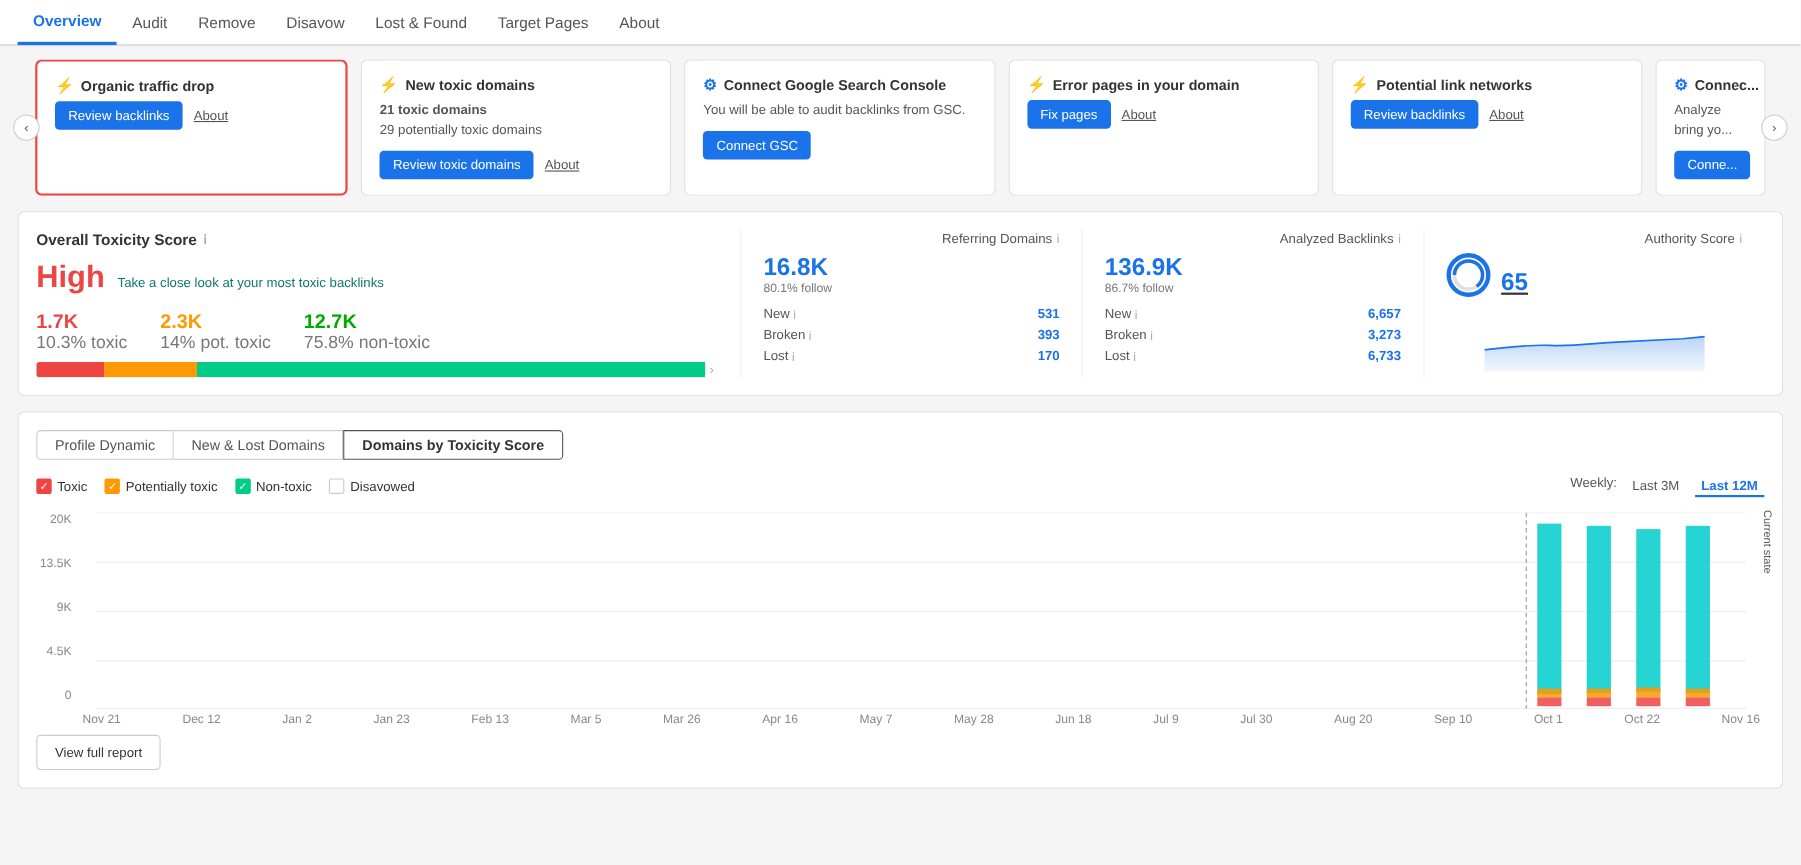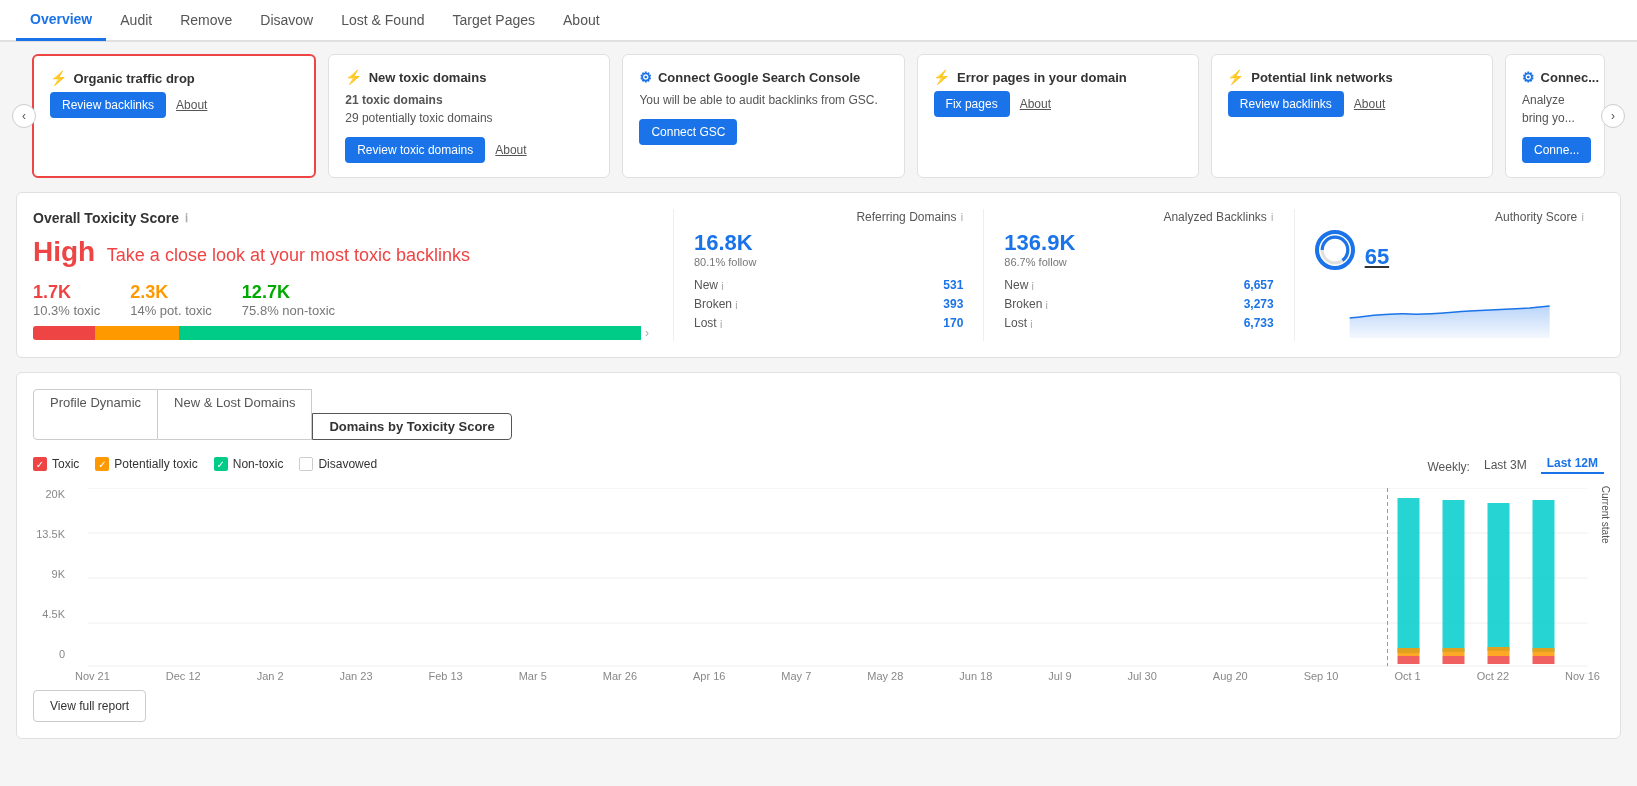--- a/index.html
+++ b/index.html
@@ -27,28 +27,28 @@
     .nav-arrow { position: absolute; top: 50%; transform: translateY(-50%); width: 24px; height: 24px; background: #fff; border: 1px solid #ccc; border-radius: 50%; display: flex; align-items: center; justify-content: center; cursor: pointer; z-index: 2; font-size: 12px; color: #555; }
     .nav-arrow.left { left: -4px; }
     .nav-arrow.right { right: -4px; }
 
     
     .toxicity-section { background: #fff; border: 1px solid #e0e0e0; border-radius: 6px; padding: 16px; margin-bottom: 14px; display: flex; gap: 0; }
     .toxicity-left { flex: 1; border-right: 1px solid #eee; padding-right: 20px; }
     .toxicity-right { display: flex; flex: 1.5; }
     .toxicity-title { font-size: 14px; font-weight: bold; margin-bottom: 10px; display: flex; align-items: center; gap: 6px; }
     .toxicity-score { font-size: 28px; font-weight: bold; color: #e44; display: inline; margin-right: 8px; }
-    .toxicity-subtitle { font-size: 18px; color: #ef4444; display: inline; }
+    .toxicity-subtitle { font-size: 12px; color: #0f766e; display: inline; }
     .stats-row { display: flex; gap: 30px; margin: 14px 0 8px; }
     .stat-item { }
     .stat-num { font-size: 18px; font-weight: bold; }
     .stat-num.red { color: #e44; }
     .stat-num.orange { color: #f90; }
     .stat-num.green { color: #0a0; }
-    .stat-label { font-size: 13px; color: #777; }
+    .stat-label { font-size: 16px; color: #777; }
     .bar-row { display: flex; height: 14px; border-radius: 3px; overflow: hidden; margin-top: 8px; }
     .bar-red { background: #e44; flex: 1.7; }
     .bar-orange { background: #f90; flex: 2.3; }
     .bar-green { background: #0c8; flex: 12.7; }
     .bar-arrow { width: 12px; height: 14px; display: flex; align-items: center; justify-content: center; color: #aaa; font-size: 12px; }
 
     
     .metric-col { flex: 1; padding: 0 20px; border-right: 1px solid #eee; }
     .metric-col:last-child { border-right: none; }
     .metric-col-title { font-size: 12px; color: #555; margin-bottom: 6px; display: flex; align-items: center; gap: 4px; justify-content: flex-end; }
@@ -61,33 +61,33 @@
     .authority-main { display: flex; align-items: flex-end; margin-bottom: 8px; text-decoration: underline; }
     .authority-num { font-size: 22px; font-weight: bold; color: #1a73e8; }
     .authority-chart { width: 100%; height: 60px; }
 
     
     .tabs-section { background: #fff; border: 1px solid #e0e0e0; border-radius: 6px; padding: 16px; }
     .tabs-row { display: flex; gap: 0; margin-bottom: 14px; }
     .tab { padding: 5px 16px; border: 1px solid #ccc; cursor: pointer; font-size: 13px; color: #555; background: #fff; }
     .tab:first-child { border-radius: 4px 0 0 4px; }
     .tab:last-child { border-radius: 0 4px 4px 0; }
-    .tab.active { background: #fff; border-color: #333; color: #333; font-weight: bold; z-index: 1; margin-top: 24px; }
+    .tab.active { background: #fff; border-color: #333; color: #333; font-weight: bold; z-index: 1; }
     .tab:not(:first-child) { border-left: none; }
     .tab.active { border: 1.5px solid #555; }
 
     
     .legend-row { display: flex; align-items: center; gap: 16px; margin-bottom: 14px; }
     .legend-item { display: flex; align-items: center; gap: 5px; font-size: 12px; cursor: pointer; }
     .checkbox { width: 14px; height: 14px; border-radius: 2px; display: flex; align-items: center; justify-content: center; font-size: 10px; color: #fff; }
     .cb-red { background: #e44; }
     .cb-orange { background: #f90; }
     .cb-green { background: #0c8; }
     .cb-empty { background: #fff; border: 1.5px solid #ccc; }
-    .time-controls { margin-left: auto; display: flex; align-items: flex-end; gap: 8px; font-size: 12px; color: #555; }
+    .time-controls { margin-left: auto; display: flex; align-items: flex-start; gap: 8px; font-size: 12px; color: #555; }
     .time-btn { font-size: 12px; color: #555; cursor: pointer; padding: 2px 6px; }
     .time-btn.active { color: #1a73e8; font-weight: bold; border-bottom: 2px solid #1a73e8; }
     .view-report-btn { background: #fff; border: 1px solid #ccc; color: #333; border-radius: 4px; padding: 8px 16px; cursor: pointer; font-size: 12px; margin-top: 8px; }
   </style>
 </head>
 <body>
 
 <nav class="nav">
   <a class="nav-item active">Overview</a>
   <a class="nav-item">Audit</a>

